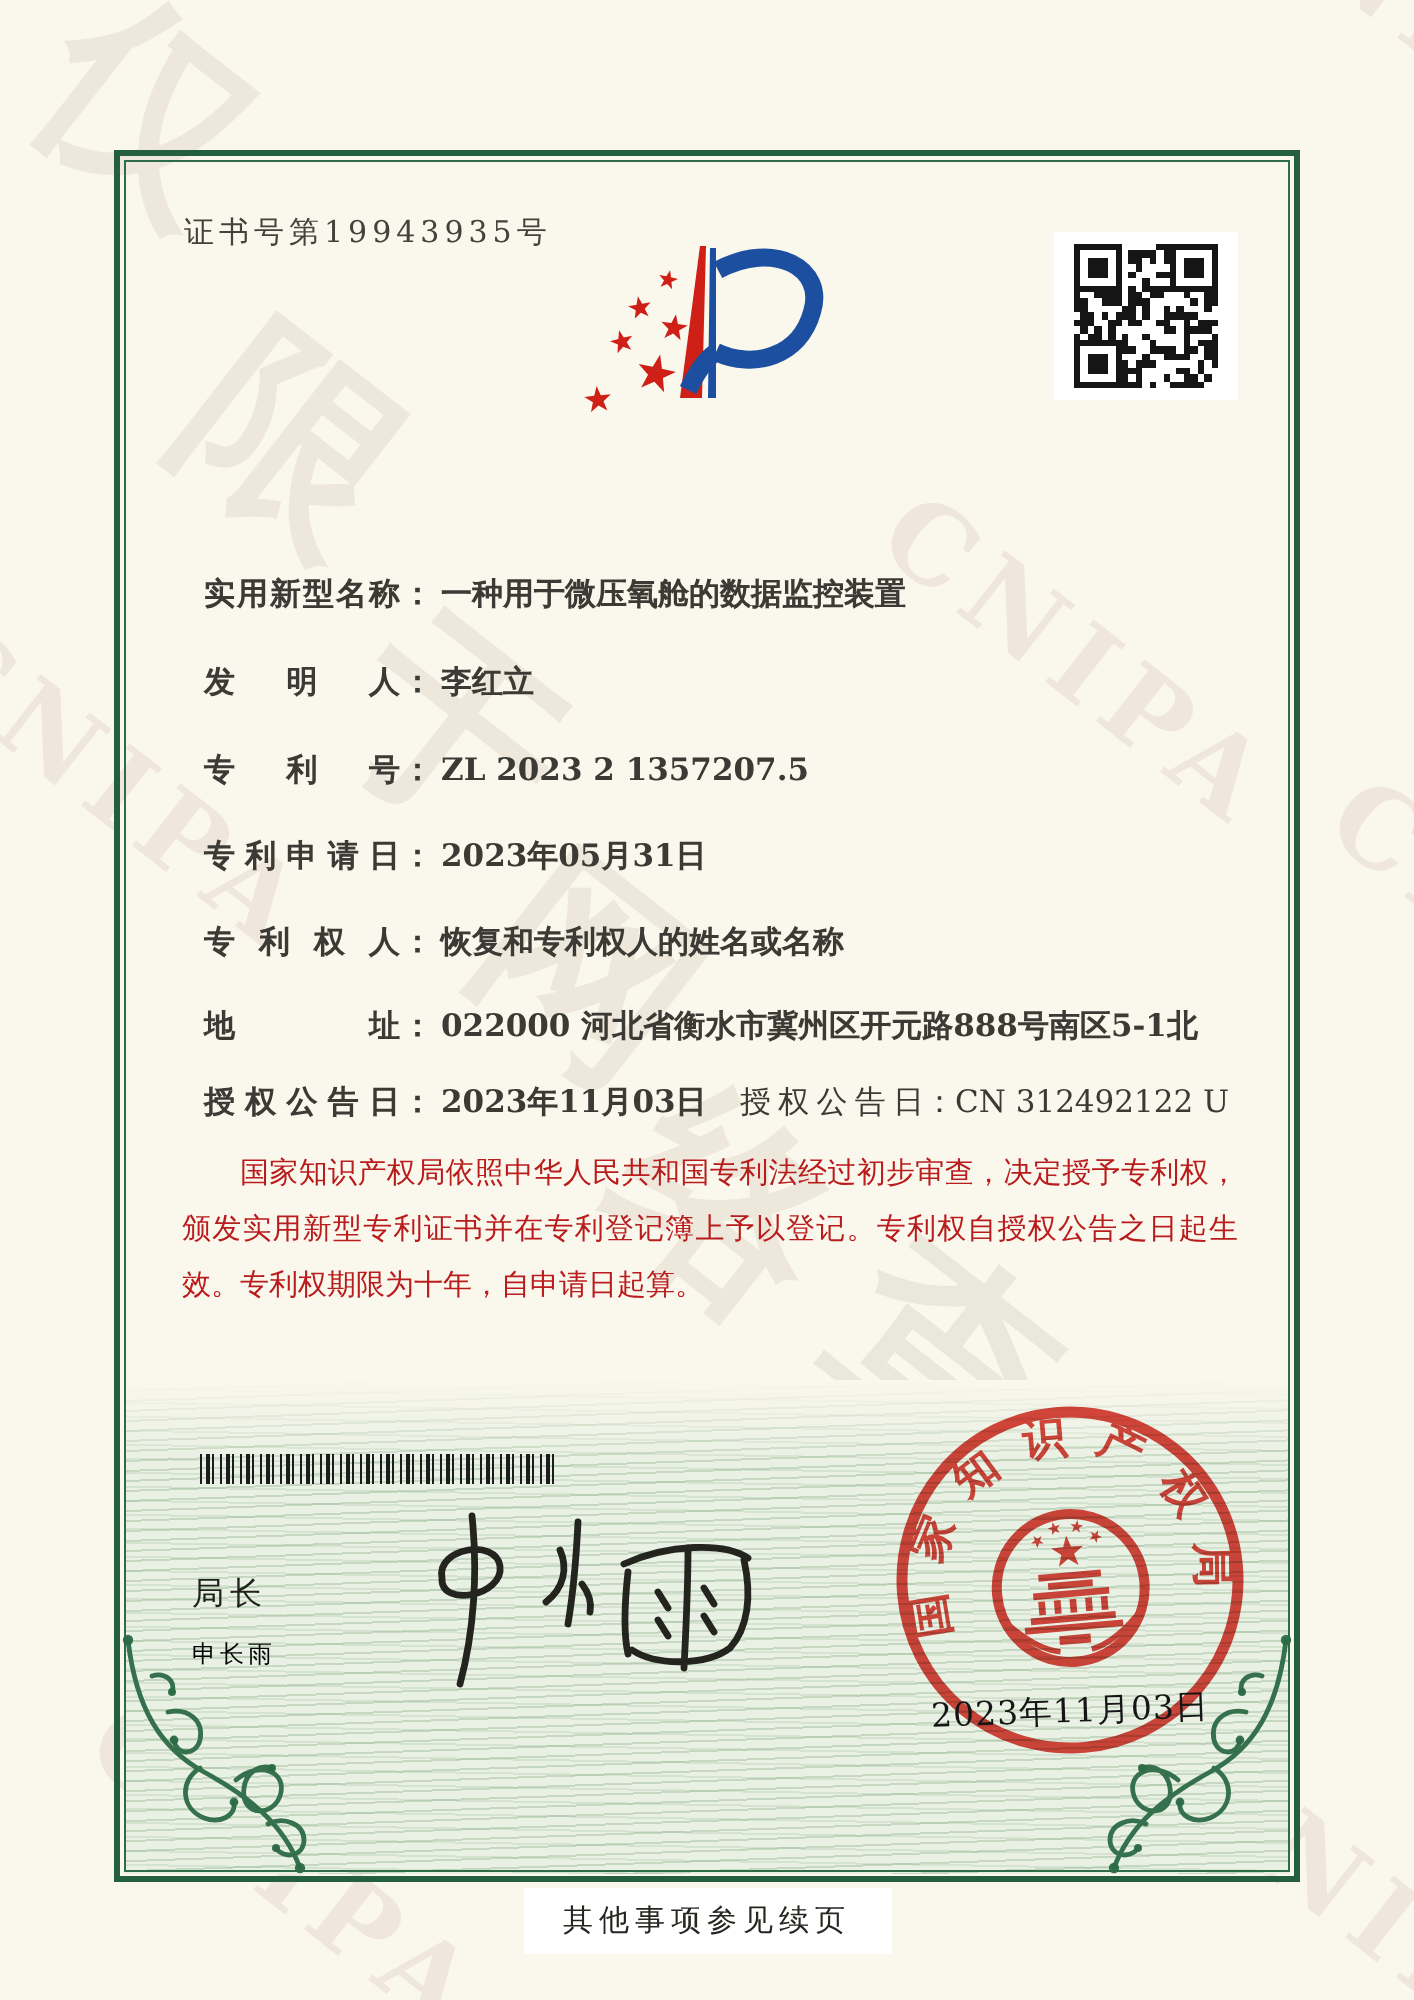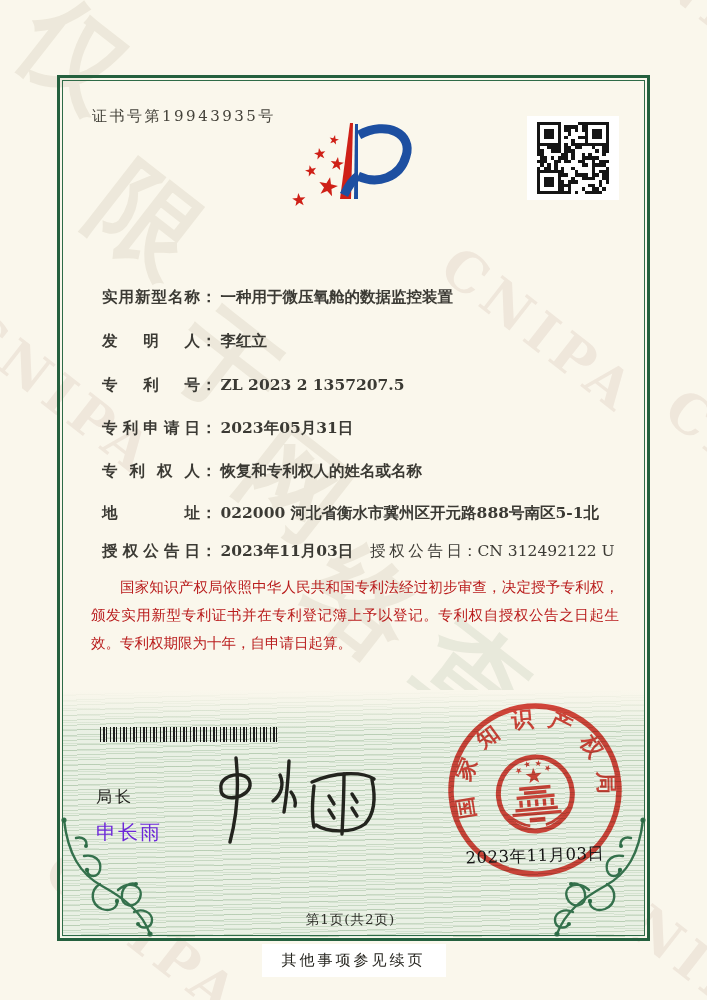--- a/index.html
+++ b/index.html
@@ -63,21 +63,21 @@
       color:#b91c1c;text-align:justify;z-index:5;}
   .body-text p{margin:0;text-indent:2em;}
   .body-text p + p{margin-top:3px;}
 
   
   .barcode{position:absolute;left:100px;top:727px;width:178px;height:15px;z-index:5;
       background:repeating-linear-gradient(90deg,#1c1c1c 0 1px,transparent 1px 3px,#1c1c1c 3px 5px,
                  transparent 5px 6px,#1c1c1c 6px 7px,transparent 7px 10px);}
   .signer-title{position:absolute;left:96px;top:787px;font-size:16px;letter-spacing:3px;color:#20201c;z-index:6;
       font-family:"DejaVu Sans","Liberation Sans",sans-serif;}
-  .signer-name{position:absolute;left:96px;top:819px;font-size:20px;letter-spacing:2px;color:#6d28d9;z-index:6;
+  .signer-name{position:absolute;left:96px;top:819px;font-size:12px;letter-spacing:2px;color:#000000;z-index:6;
       font-family:"DejaVu Sans","Liberation Sans",sans-serif;}
   .signature{position:absolute;left:192px;top:748px;z-index:6;}
 
   .seal{position:absolute;left:443px;top:698px;z-index:6;transform:rotate(-5deg);
       mix-blend-mode:multiply;opacity:0.92;}
   .seal-date{position:absolute;left:443px;top:845px;width:184px;text-align:center;z-index:7;
       font-size:16.5px;color:#151515;letter-spacing:0.5px;transform:rotate(-2deg);}
 
   .page-info{position:absolute;left:57px;width:587px;top:911px;text-align:center;font-size:13.5px;
       color:#2f2f2a;letter-spacing:1px;z-index:5;}
@@ -497,16 +497,15 @@
           <rect x="-19" y="12" width="38" height="3"></rect>
           <rect x="-22" y="16" width="44" height="3"></rect>
           <rect x="-7" y="21" width="14" height="4"></rect>
         </g>
         <path d="M-31,12 Q-18,26 -7,28 M31,12 Q18,26 7,28" fill="none" stroke="#d6281e" stroke-width="2.5"></path>
       </g>
     </g>
   </svg>
   <div class="seal-date">2023年11月03日</div>
 
-  <div class="page-info">第1页(共2页)</div>
   <div class="note-box">其他事项参见续页</div>
 
 </div>
 
 </body></html>

